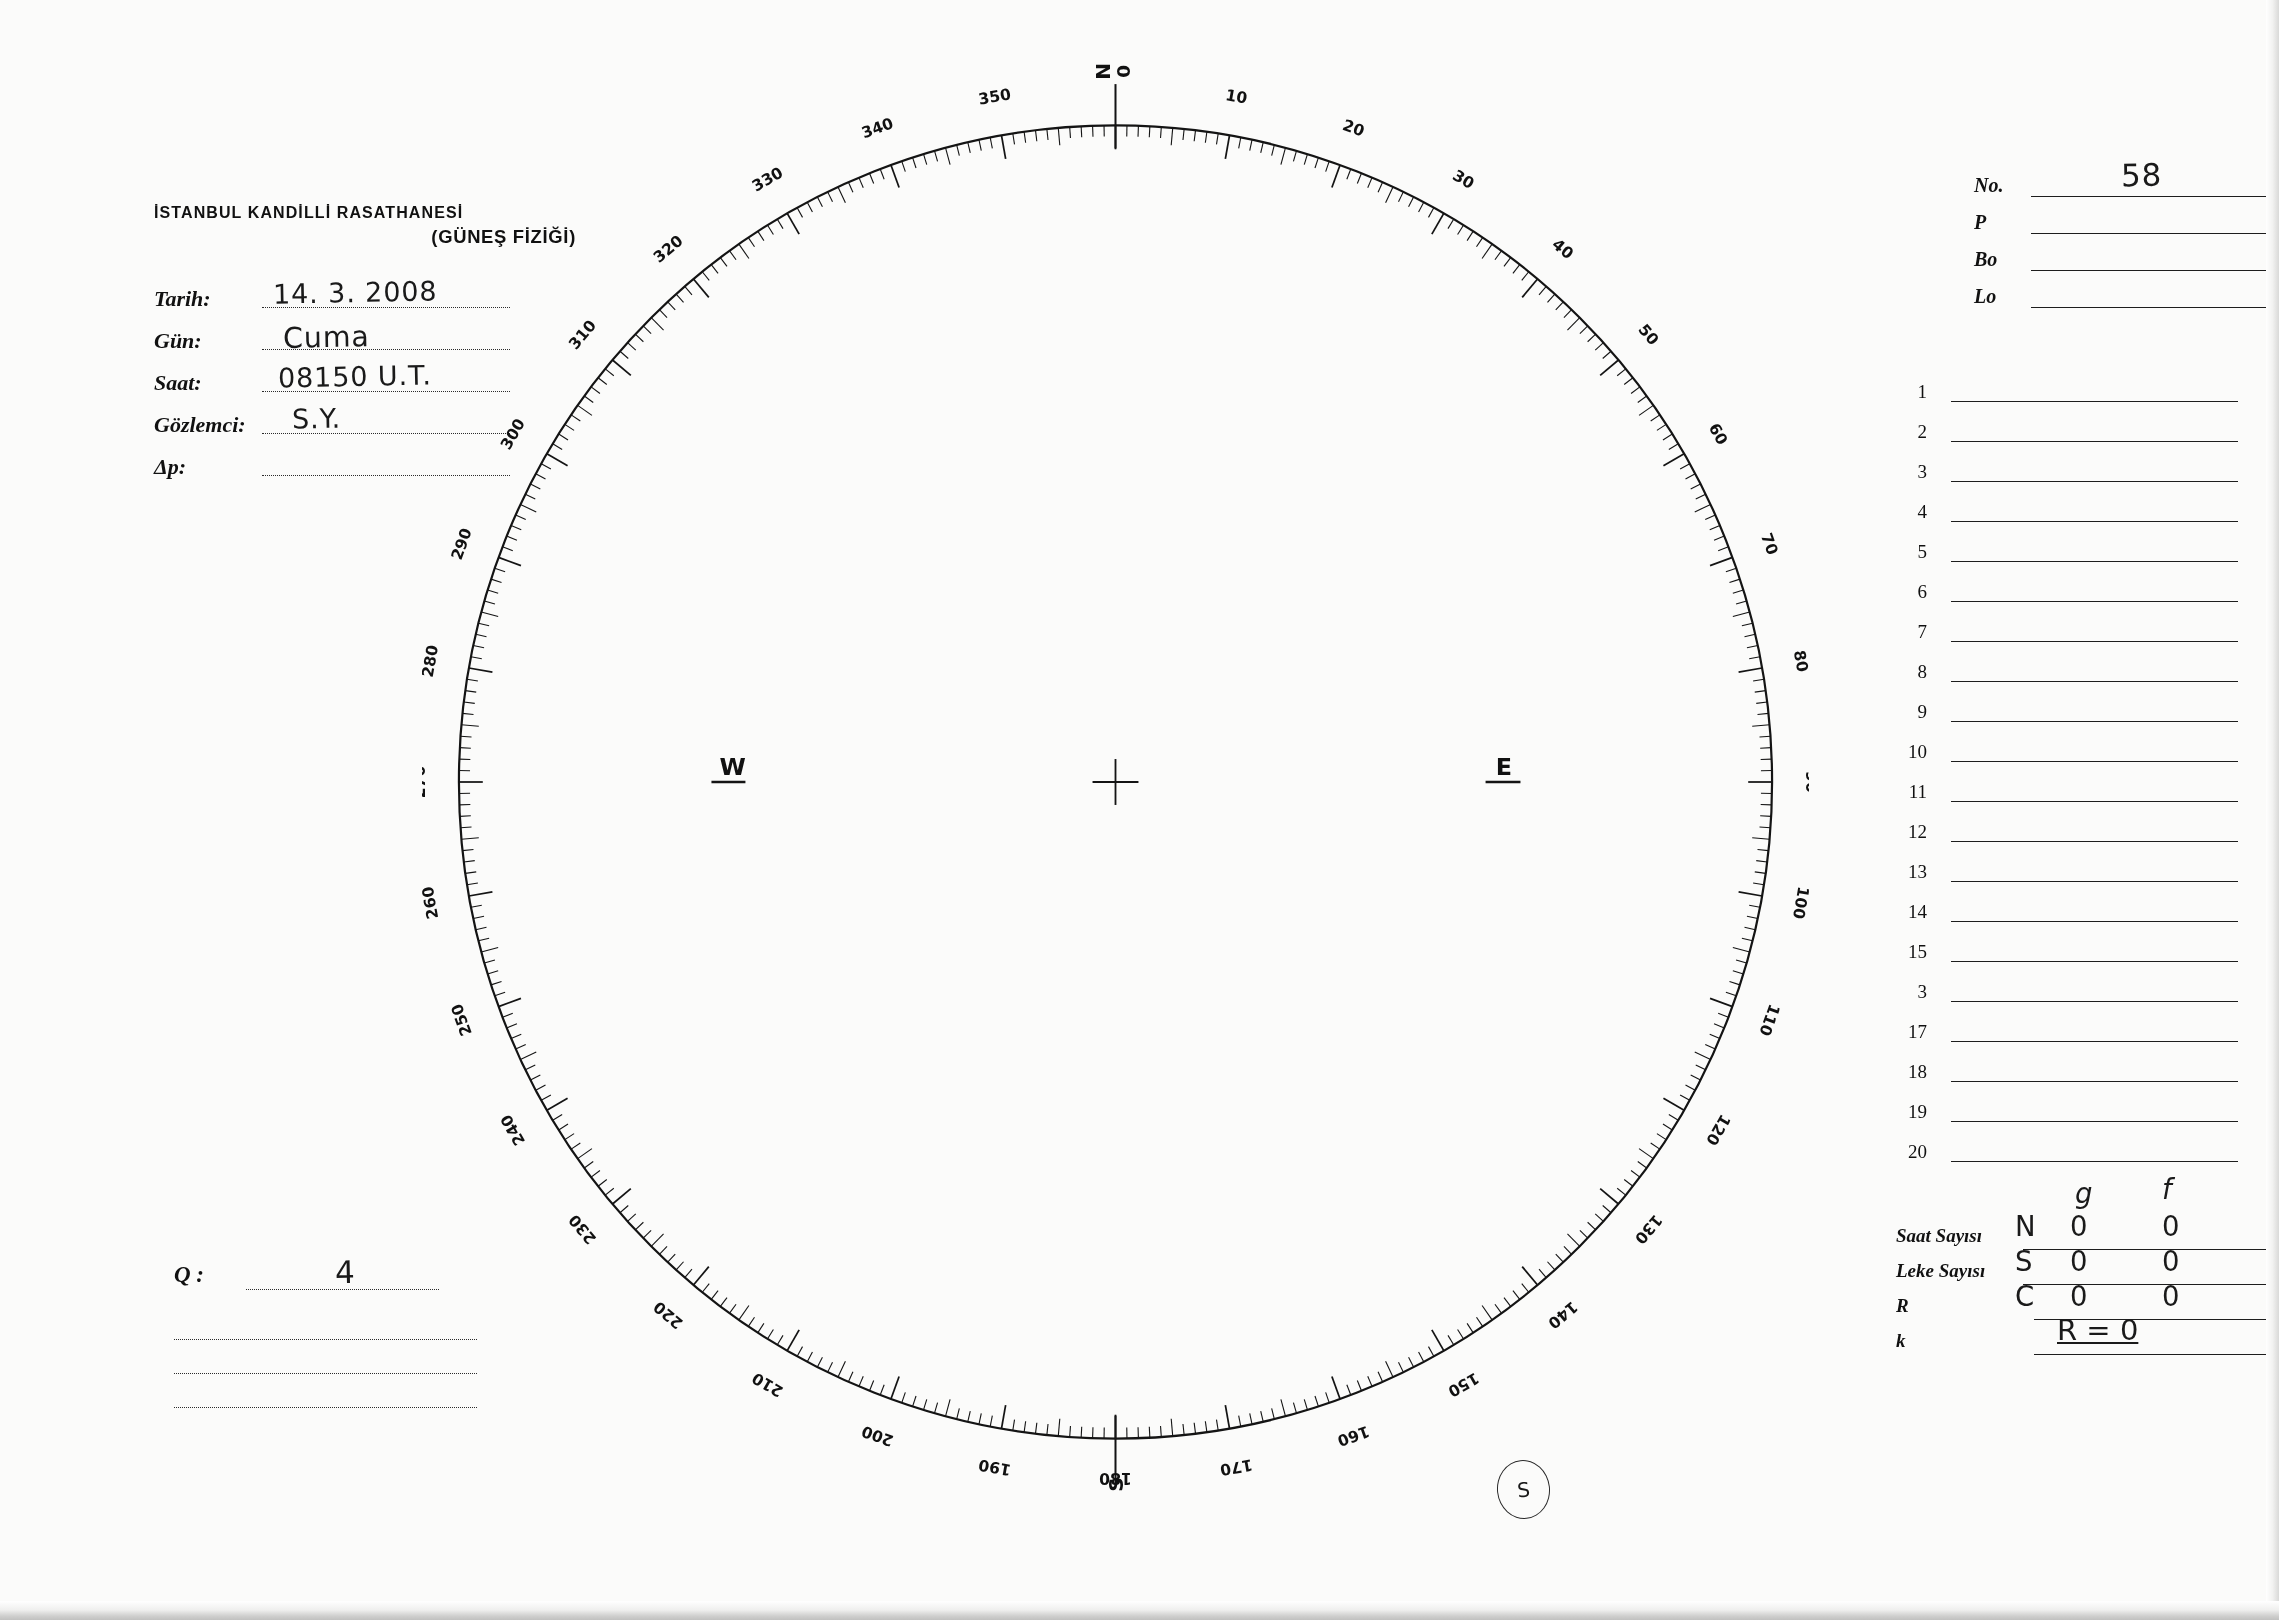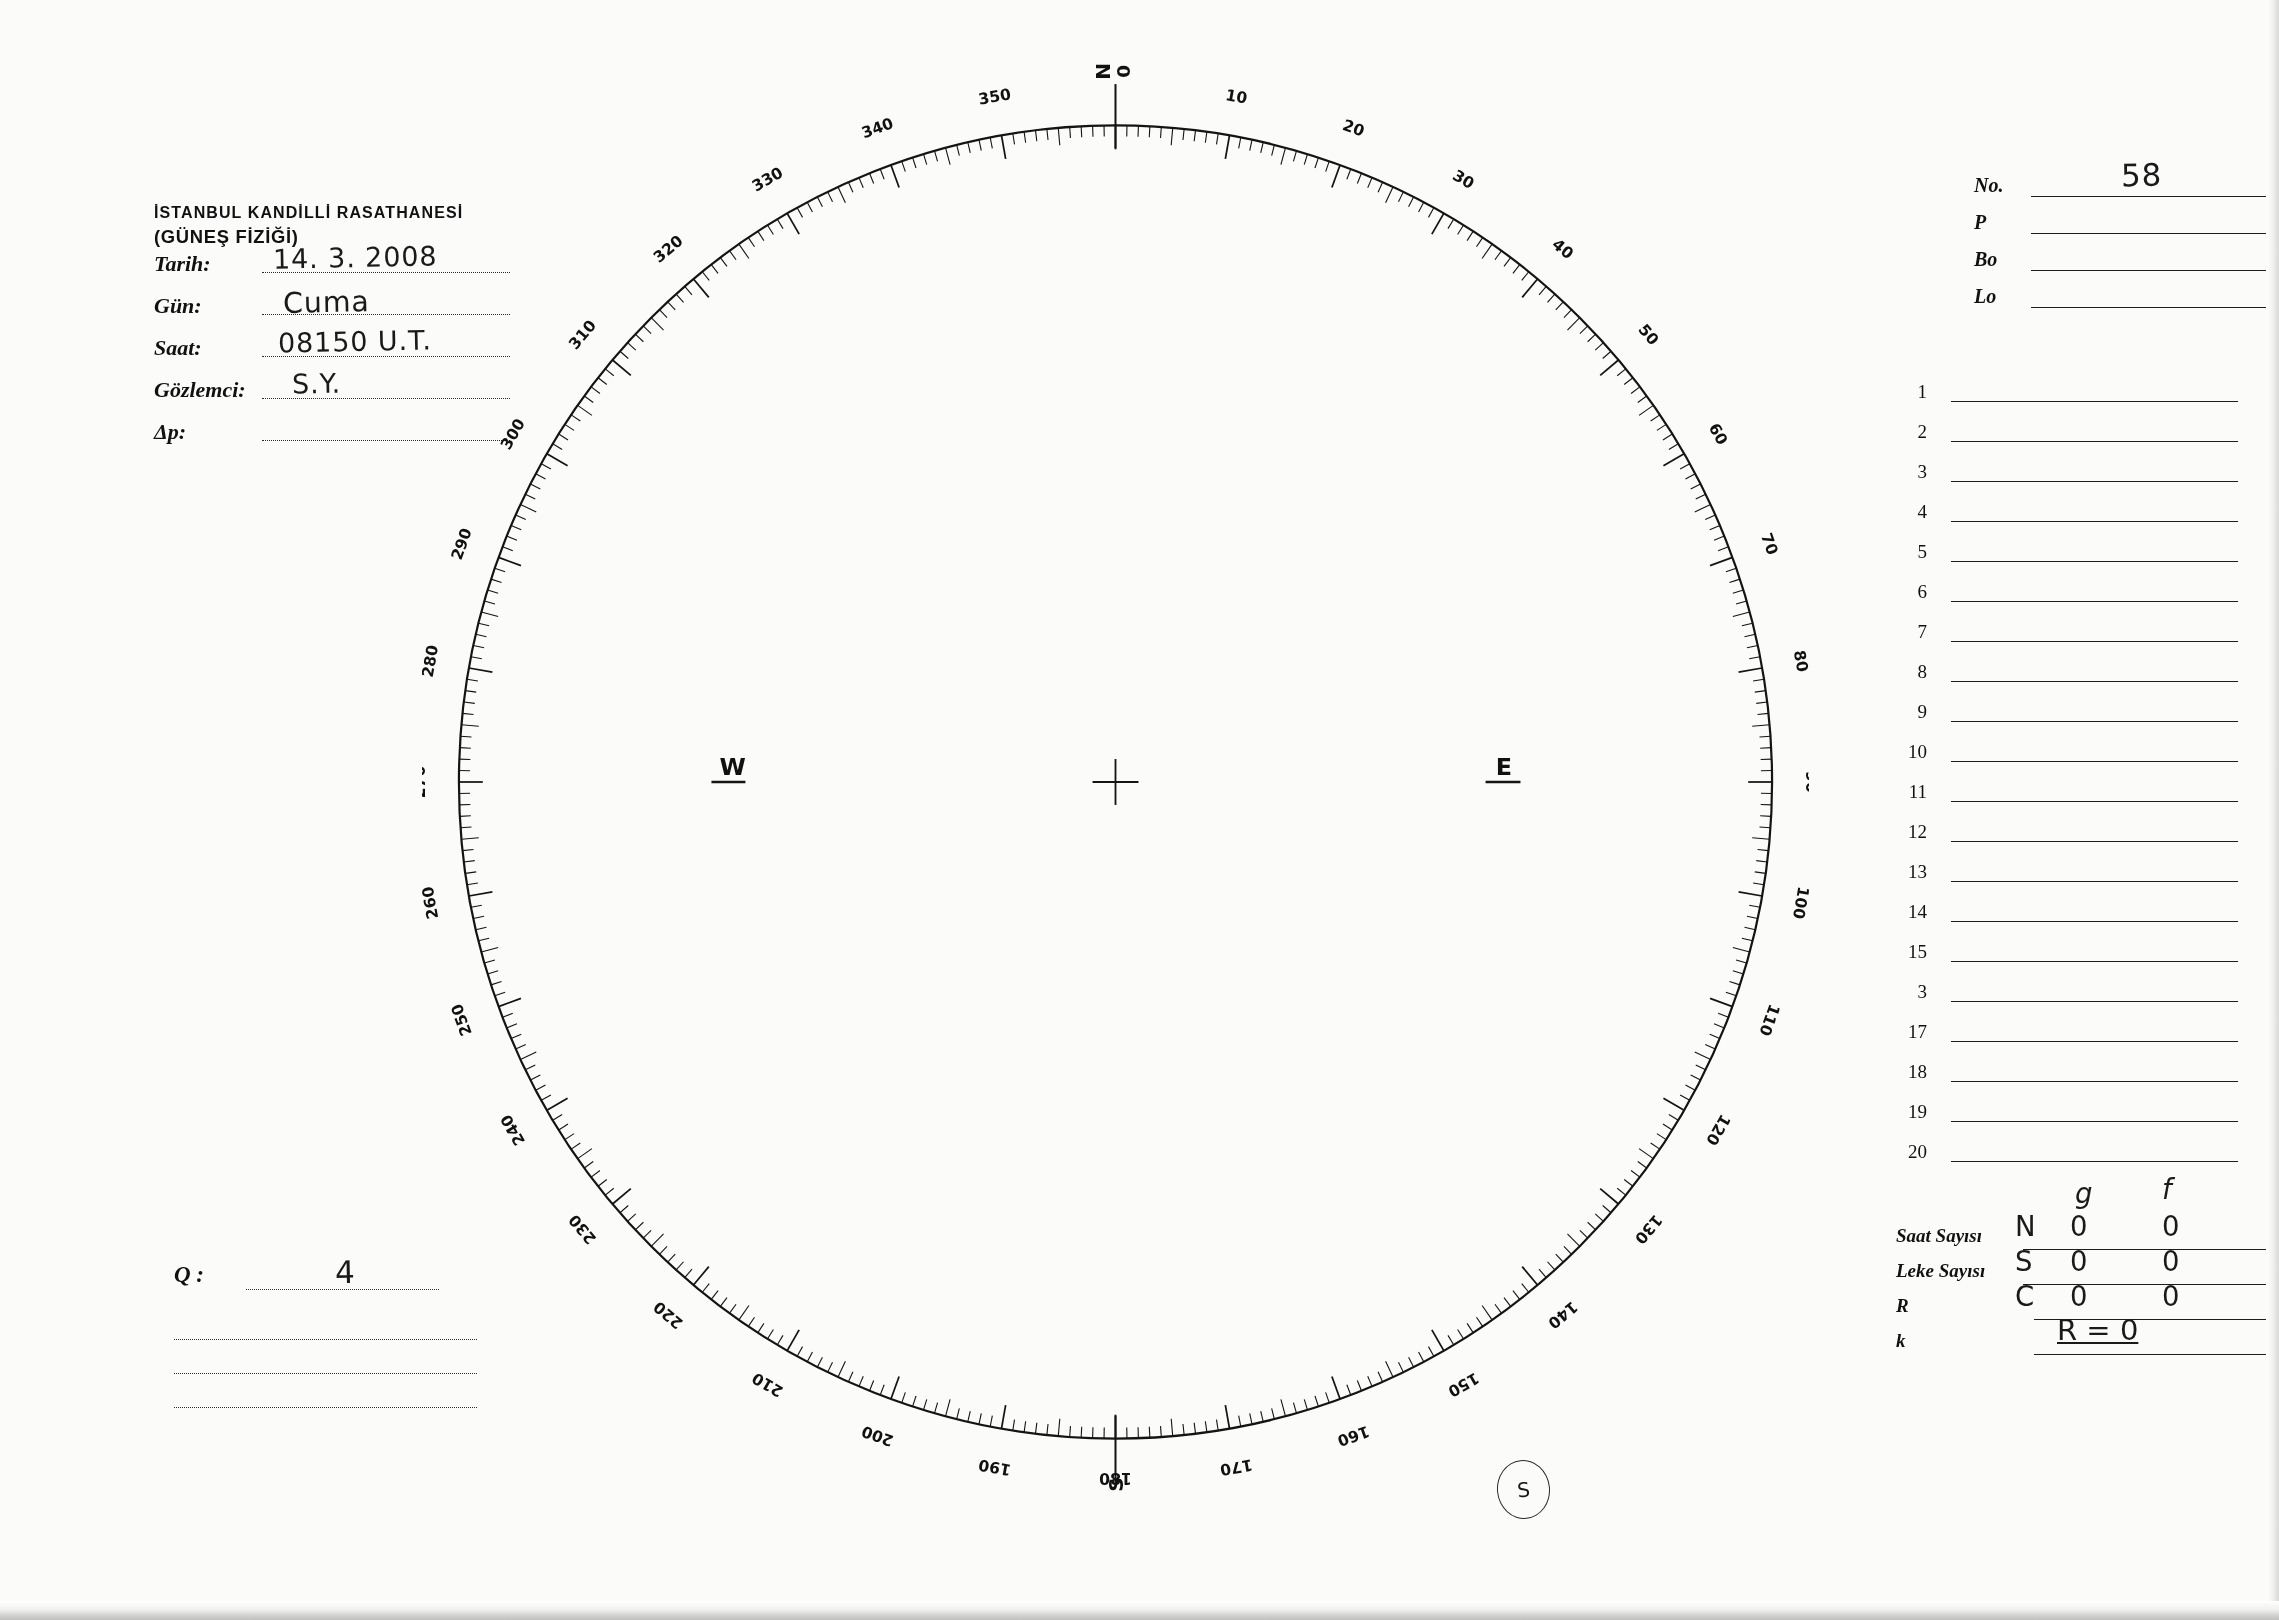--- a/index.html
+++ b/index.html
@@ -49,25 +49,26 @@
     letter-spacing: 1.1px;
     color: #111;
     white-space: nowrap;
   }
   .org-sub {
     font-family: "Liberation Sans", sans-serif;
     font-weight: bold;
     font-size: 18.4px;
     letter-spacing: 0.7px;
     color: #111;
-    text-align: left;
+    text-align: right;
     width: 422px;
     margin-top: 3.7px;
   }
   .field-rows {
+    margin-top: 35px;
   }
   .field-row {
     position: relative;
     height: 42px;
   }
   .field-label {
     position: absolute;
     left: 0;
     top: 3.7px;
     font-family: "Liberation Serif", serif;

